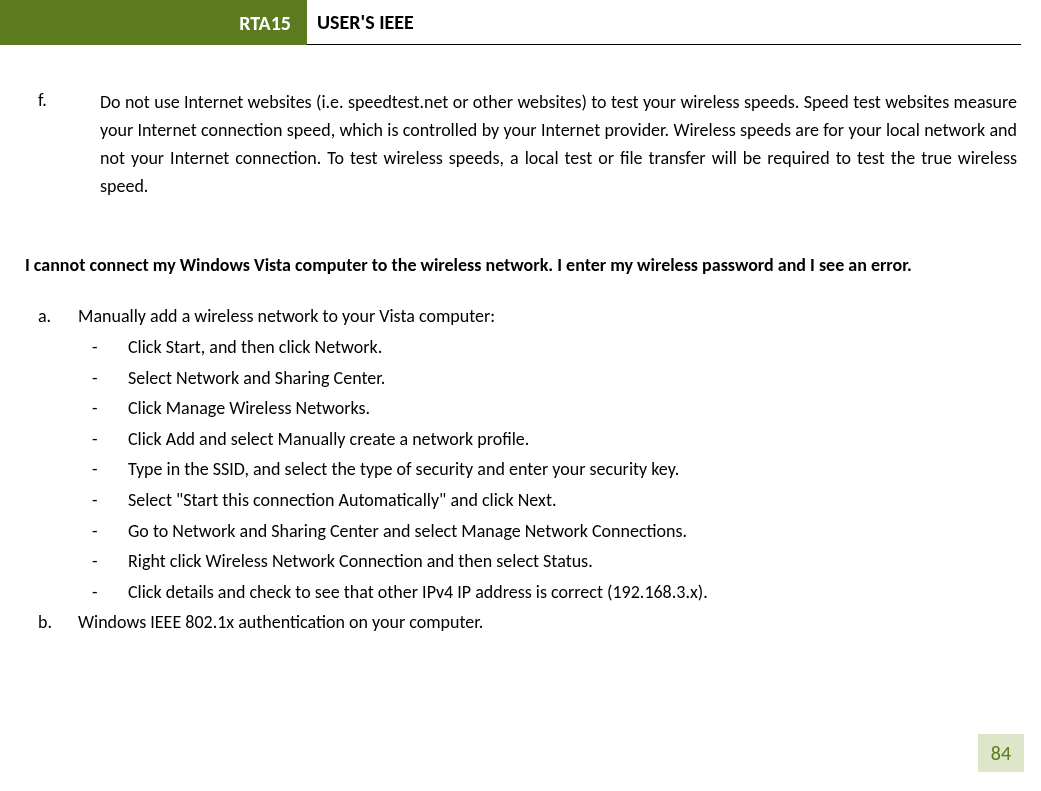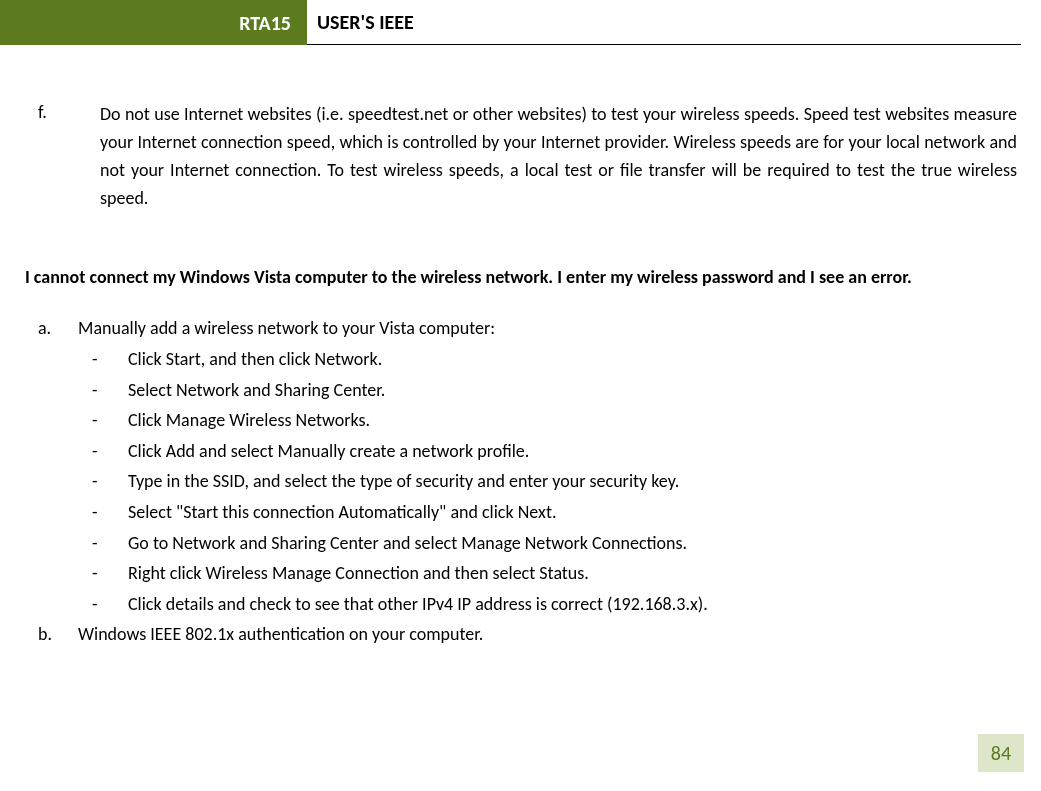--- a/index.html
+++ b/index.html
@@ -9,21 +9,21 @@
       font-family: Calibri, "Segoe UI", sans-serif;
       font-size: 18px;
       color: #000;
       background: #fff;
       position: relative;
       padding: 0;
     }
     .header {
       display: flex;
       align-items: stretch;
-      margin-bottom: 16px;
+      margin-bottom: 4px;
     }
     .header-badge {
       background: #5B7B1E;
       color: #fff;
       font-weight: bold;
       padding: 10px 16px 10px 16px;
       font-size: 20px;
       display: flex;
       align-items: center;
       width: 307px;
@@ -147,21 +147,21 @@
       <div class="row">
         <div class="marker">-</div>
         <div class="text">Select "Start this connection Automatically" and click Next.</div>
       </div>
       <div class="row">
         <div class="marker">-</div>
         <div class="text">Go to Network and Sharing Center and select Manage Network Connections.</div>
       </div>
       <div class="row">
         <div class="marker">-</div>
-        <div class="text">Right click Wireless Manage Connection and then select Status.</div>
+        <div class="text">Right click Wireless Network Connection and then select Status.</div>
       </div>
       <div class="row">
         <div class="marker">-</div>
         <div class="text">Click details and check to see that other IPv4 IP address is correct (192.168.3.x).</div>
       </div>
     </div>
 
     <div class="row">
       <div class="marker">b.</div>
       <div class="text">Windows IEEE 802.1x authentication on your computer.</div>

